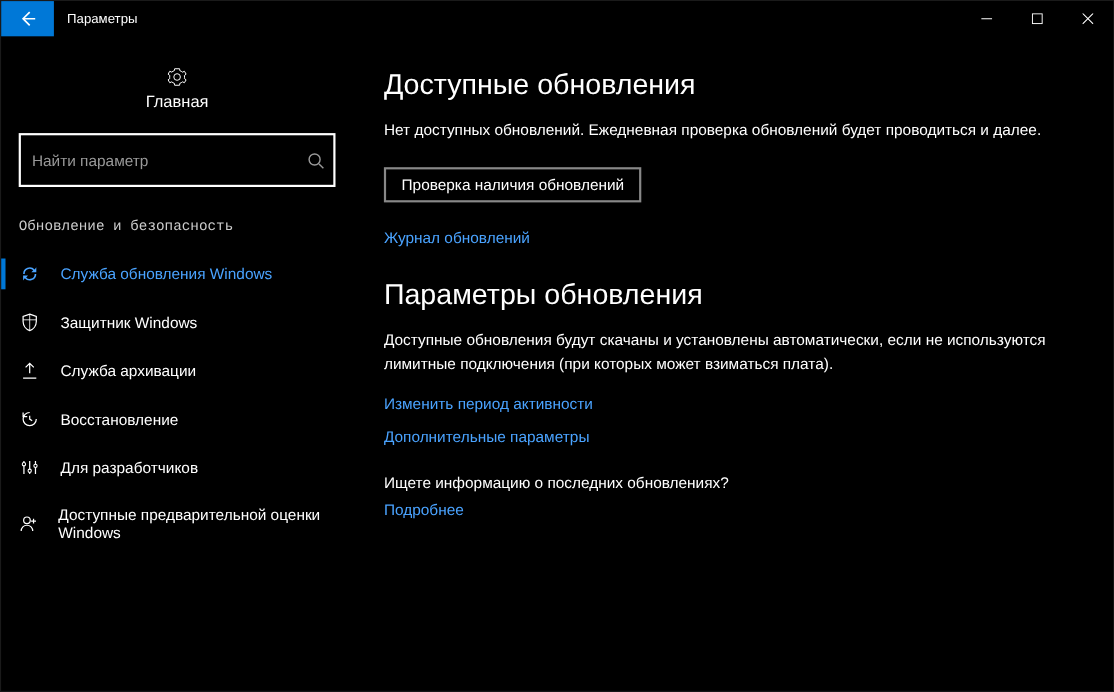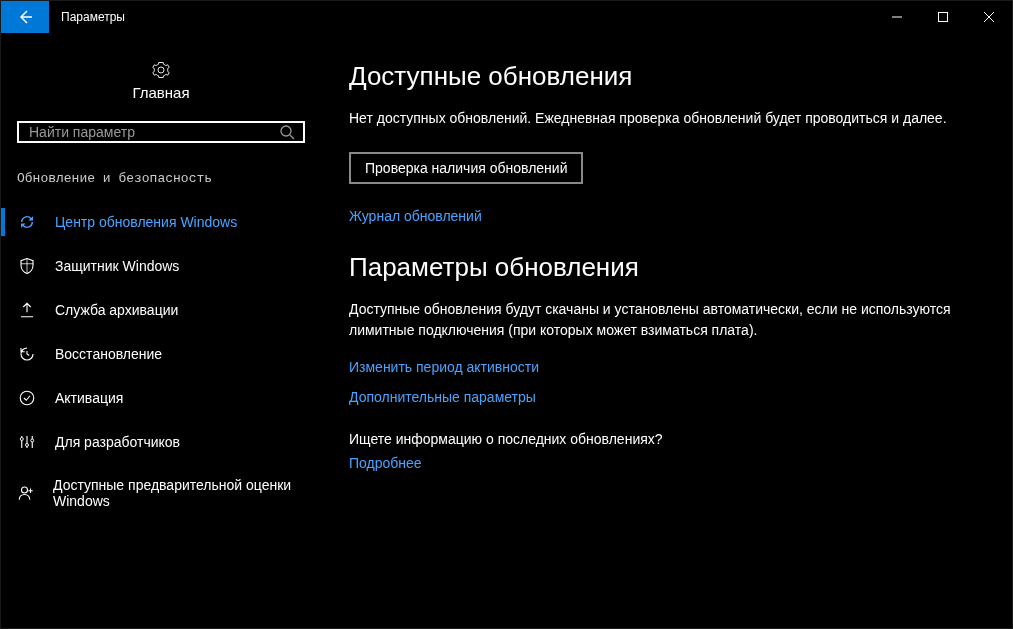--- a/index.html
+++ b/index.html
@@ -65,21 +65,21 @@
   gap: 5px;
   margin-bottom: 12px;
   flex-direction: column;
 }
 .home-row span.label {
   font-size: 15px;
 }
 .search-box {
   margin: 8px 16px 20px 16px;
   border: 2px solid #fff;
-  height: 22px;
+  height: 49px;
   display: flex;
   align-items: center;
   padding: 0 8px 0 10px;
   background: #000;
 }
 .search-box input {
   flex: 1;
   background: transparent;
   border: none;
   outline: none;
@@ -225,21 +225,21 @@
     </div>
 
     <div class="section-header">Обновление и безопасность</div>
 
     <div class="nav-item active">
       <span class="icon">
         <svg width="18" height="18" viewBox="0 0 24 24">
             <path d="M4 12a8 8 0 0114-5.3L20 4v6h-6l2.3-2.3A6 6 0 006 12m14 0a8 8 0 01-14 5.3L4 20v-6h6l-2.3 2.3A6 6 0 0018 12" fill="#4aa3ff"></path>
           </svg>
       </span>
-      <span>Центр обновления Windows</span>
+      <span>Служба обновления Windows</span>
     </div>
 
     <div class="nav-item">
       <span class="icon">
         <svg width="18" height="18" viewBox="0 0 24 24">
             <path d="M12 2l8 3v6c0 5-3.5 9.5-8 11-4.5-1.5-8-6-8-11V5l8-3z" fill="none" stroke="#fff" stroke-width="1.5"></path>
             <path d="M12 2v20M4 9h16" stroke="#fff" stroke-width="1"></path>
           </svg>
       </span>
       <span>Защитник Windows</span>
@@ -256,29 +256,20 @@
 
     <div class="nav-item">
       <span class="icon">
         <svg width="18" height="18" viewBox="0 0 24 24">
             <path d="M12 4a8 8 0 108 8M4 4v5h5M12 8v4l3 2" stroke="#fff" stroke-width="1.5" fill="none"></path>
           </svg>
       </span>
       <span>Восстановление</span>
     </div>
 
-    <div class="nav-item">
-      <span class="icon">
-        <svg width="18" height="18" viewBox="0 0 24 24">
-            <circle cx="12" cy="12" r="9" stroke="#fff" stroke-width="1.5" fill="none"></circle>
-            <path d="M8 12l3 3 5-6" stroke="#fff" stroke-width="1.5" fill="none"></path>
-          </svg>
-      </span>
-      <span>Активация</span>
-    </div>
 
     <div class="nav-item">
       <span class="icon">
         <svg width="18" height="18" viewBox="0 0 24 24">
             <path d="M5 4v16M12 4v16M19 4v16" stroke="#fff" stroke-width="1.5"></path>
             <circle cx="5" cy="8" r="2" fill="#000" stroke="#fff" stroke-width="1.3"></circle>
             <circle cx="12" cy="16" r="2" fill="#000" stroke="#fff" stroke-width="1.3"></circle>
             <circle cx="19" cy="10" r="2" fill="#000" stroke="#fff" stroke-width="1.3"></circle>
           </svg>
       </span>

